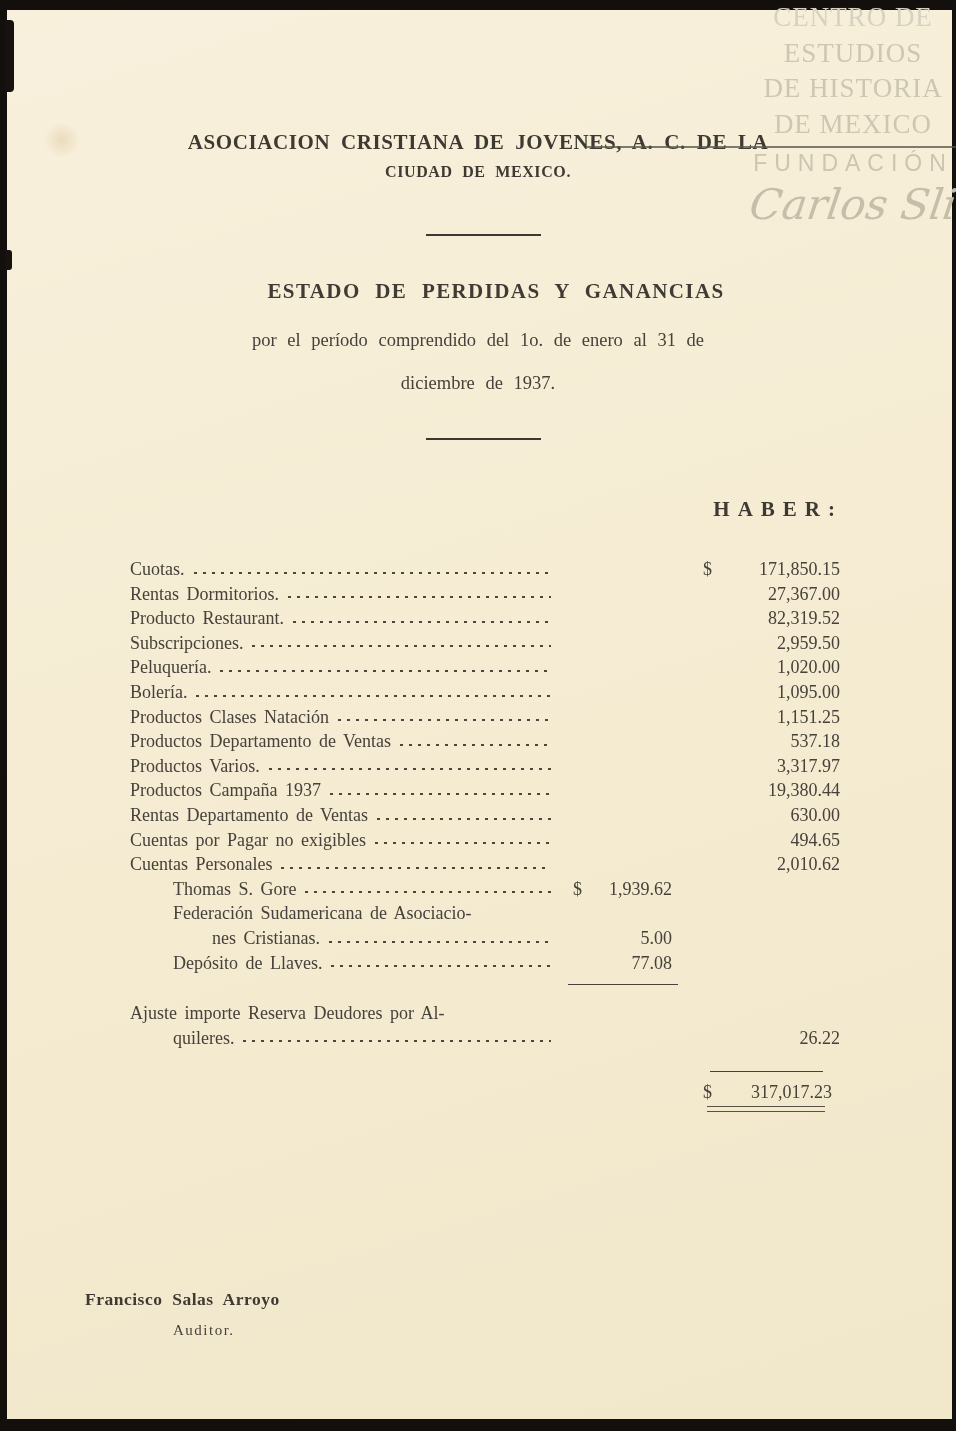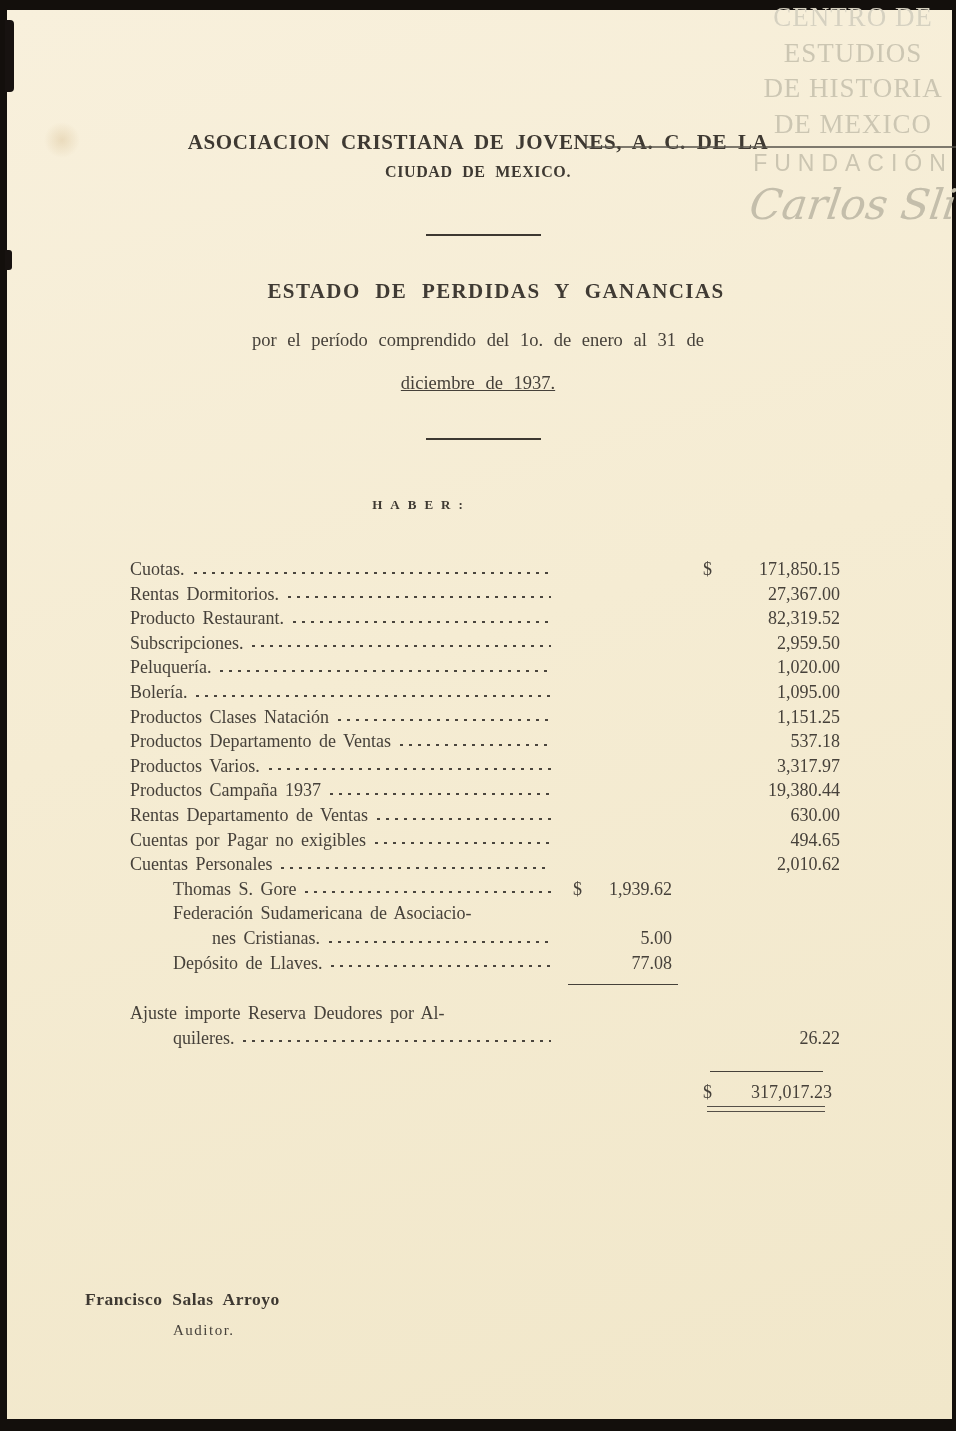--- a/index.html
+++ b/index.html
@@ -44,23 +44,23 @@
         font-size:21px;letter-spacing:.6px;word-spacing:5px;color:#3e3932;}
   .org2{top:163px;left:0;width:956px;text-align:center;font-weight:bold;
         font-size:16px;letter-spacing:.6px;word-spacing:5px;color:#3e3932;}
   .divider{left:426px;width:115px;height:0;border-top:2px solid #3d3831;}
   .d1{top:234px;}
   .d2{top:438px;}
   .title{top:279px;left:18px;width:956px;text-align:center;font-weight:bold;
          font-size:21px;letter-spacing:1.4px;word-spacing:8px;color:#403b34;}
   .period{left:0;width:956px;text-align:center;font-size:18.5px;word-spacing:6px;}
   .p1{top:330px;}
-  .p2{top:373px;text-decoration:underline;}
-  .haber{top:497px;left:0;width:843px;text-align:center;font-weight:bold;
-         font-size:13px;letter-spacing:8px;color:#3e3932;}
+  .p2{top:373px;}
+  .haber{top:497px;left:0;width:843px;text-align:right;font-weight:bold;
+         font-size:21px;letter-spacing:8px;color:#3e3932;}
 
   
   .table{top:557px;left:130px;width:710px;font-size:18px;}
   .trow{display:flex;height:24.6px;line-height:24.6px;word-spacing:3px;}
   .lab{white-space:nowrap;}
   .ind0{padding-left:0;}
   .ind1{padding-left:43px;}
   .ind2{padding-left:82px;}
   .leader{
     flex:1 1 auto;margin:0 6px 0 4px;

